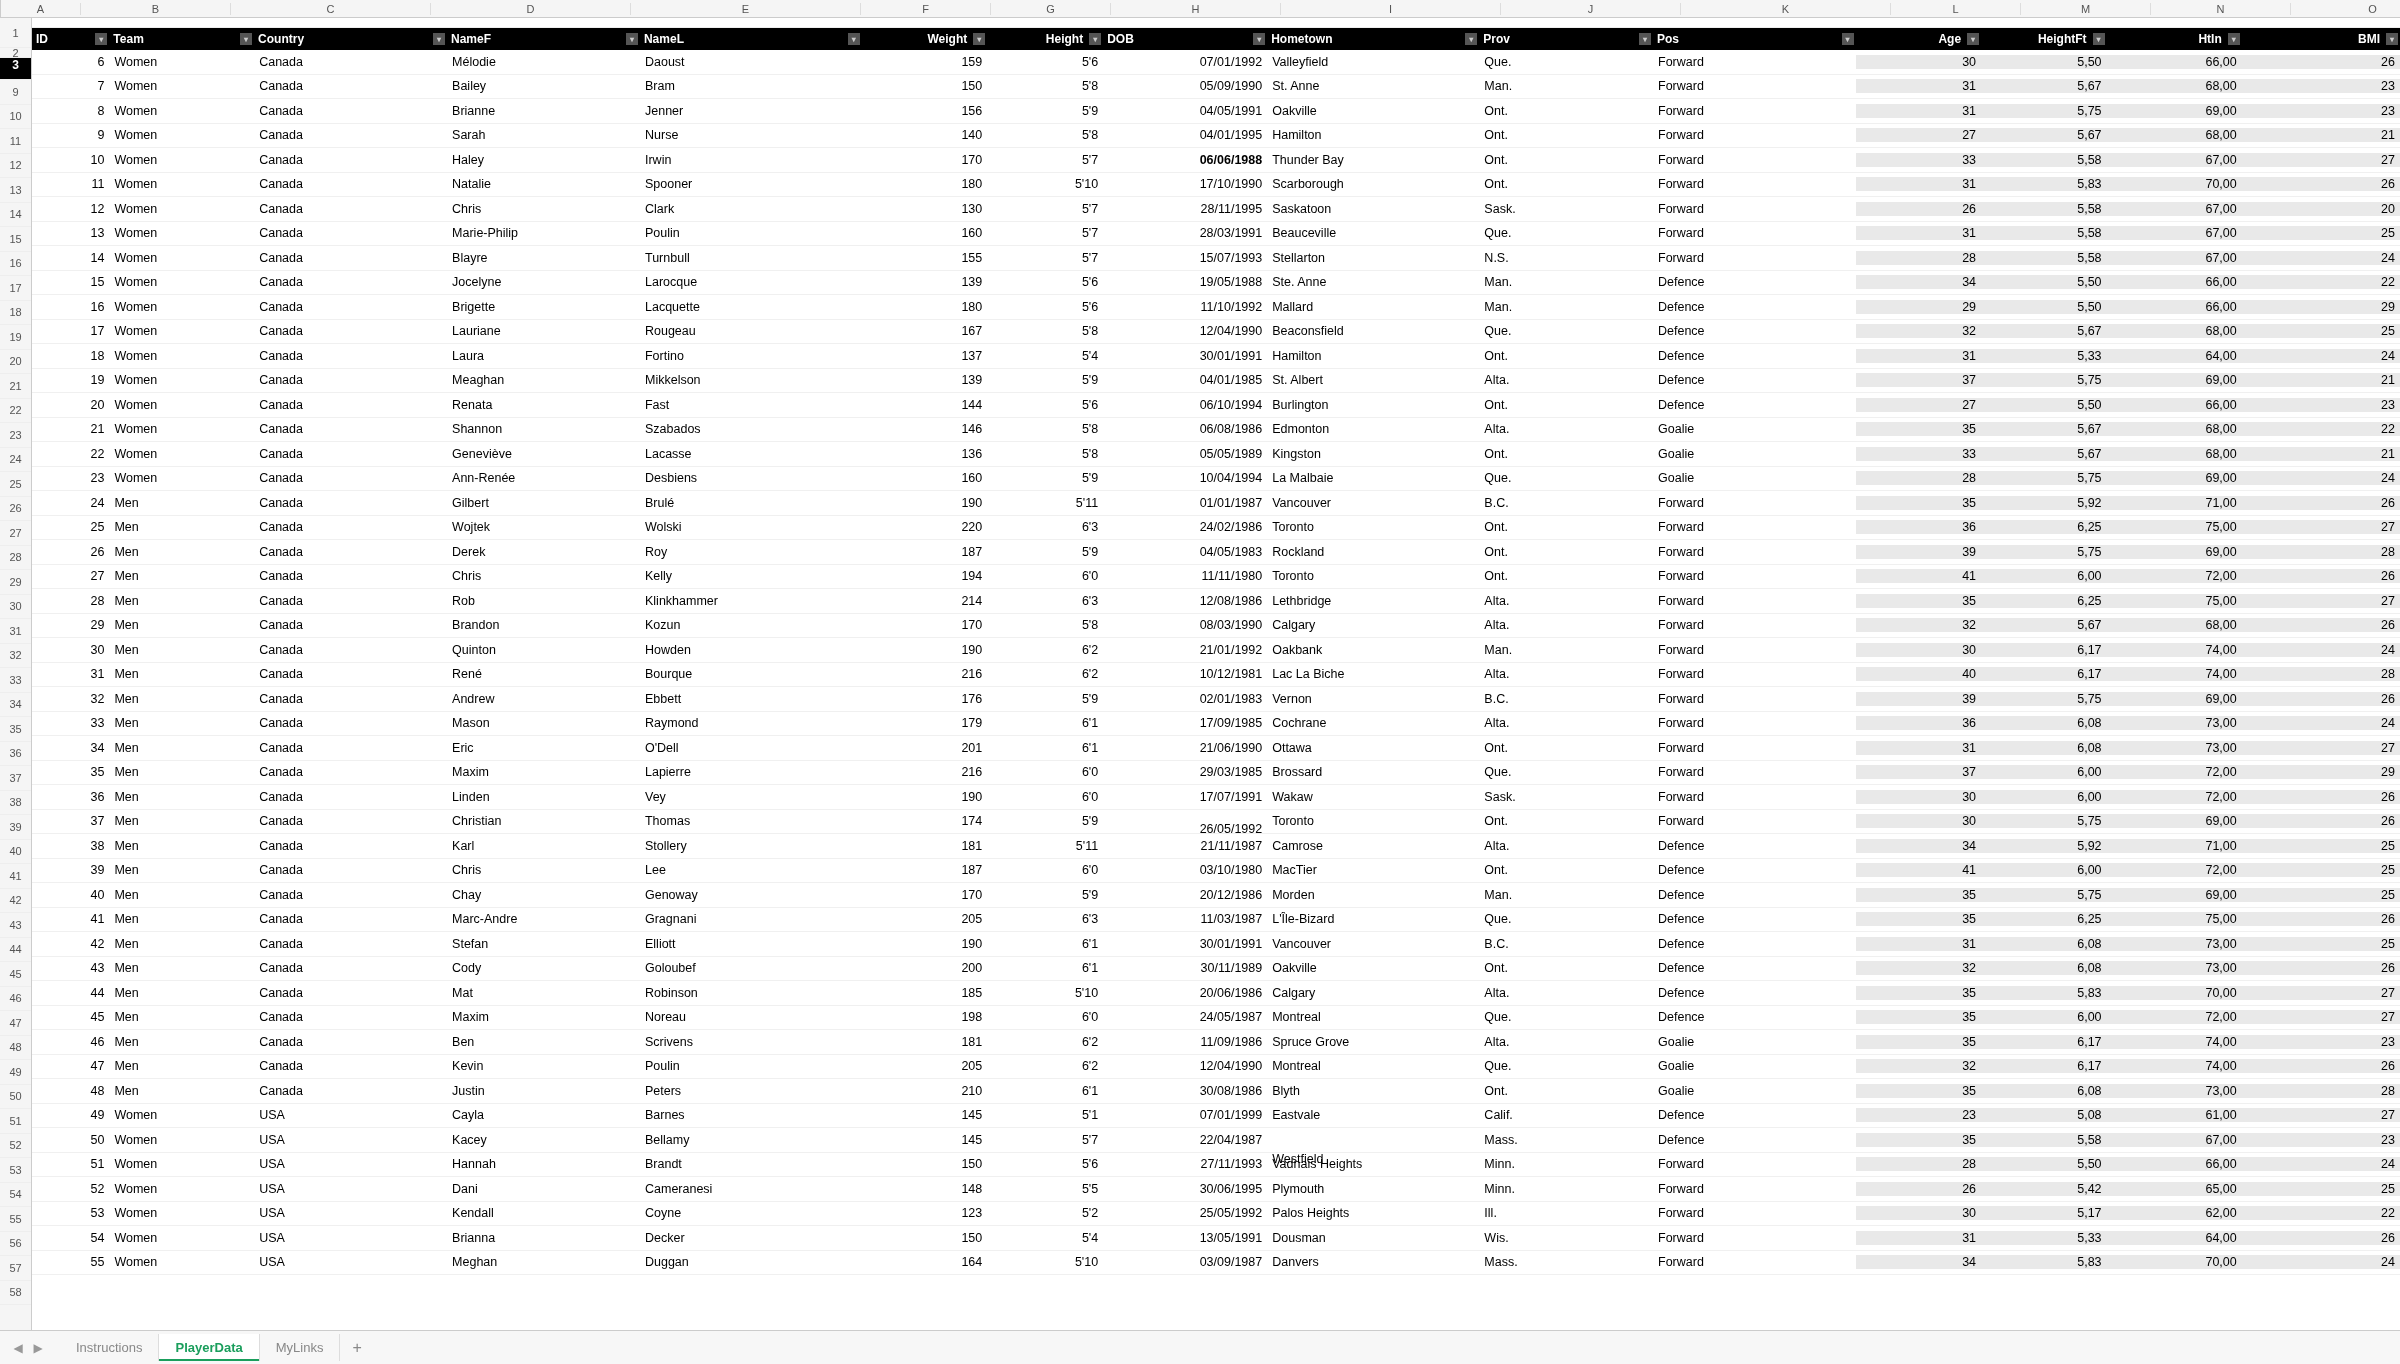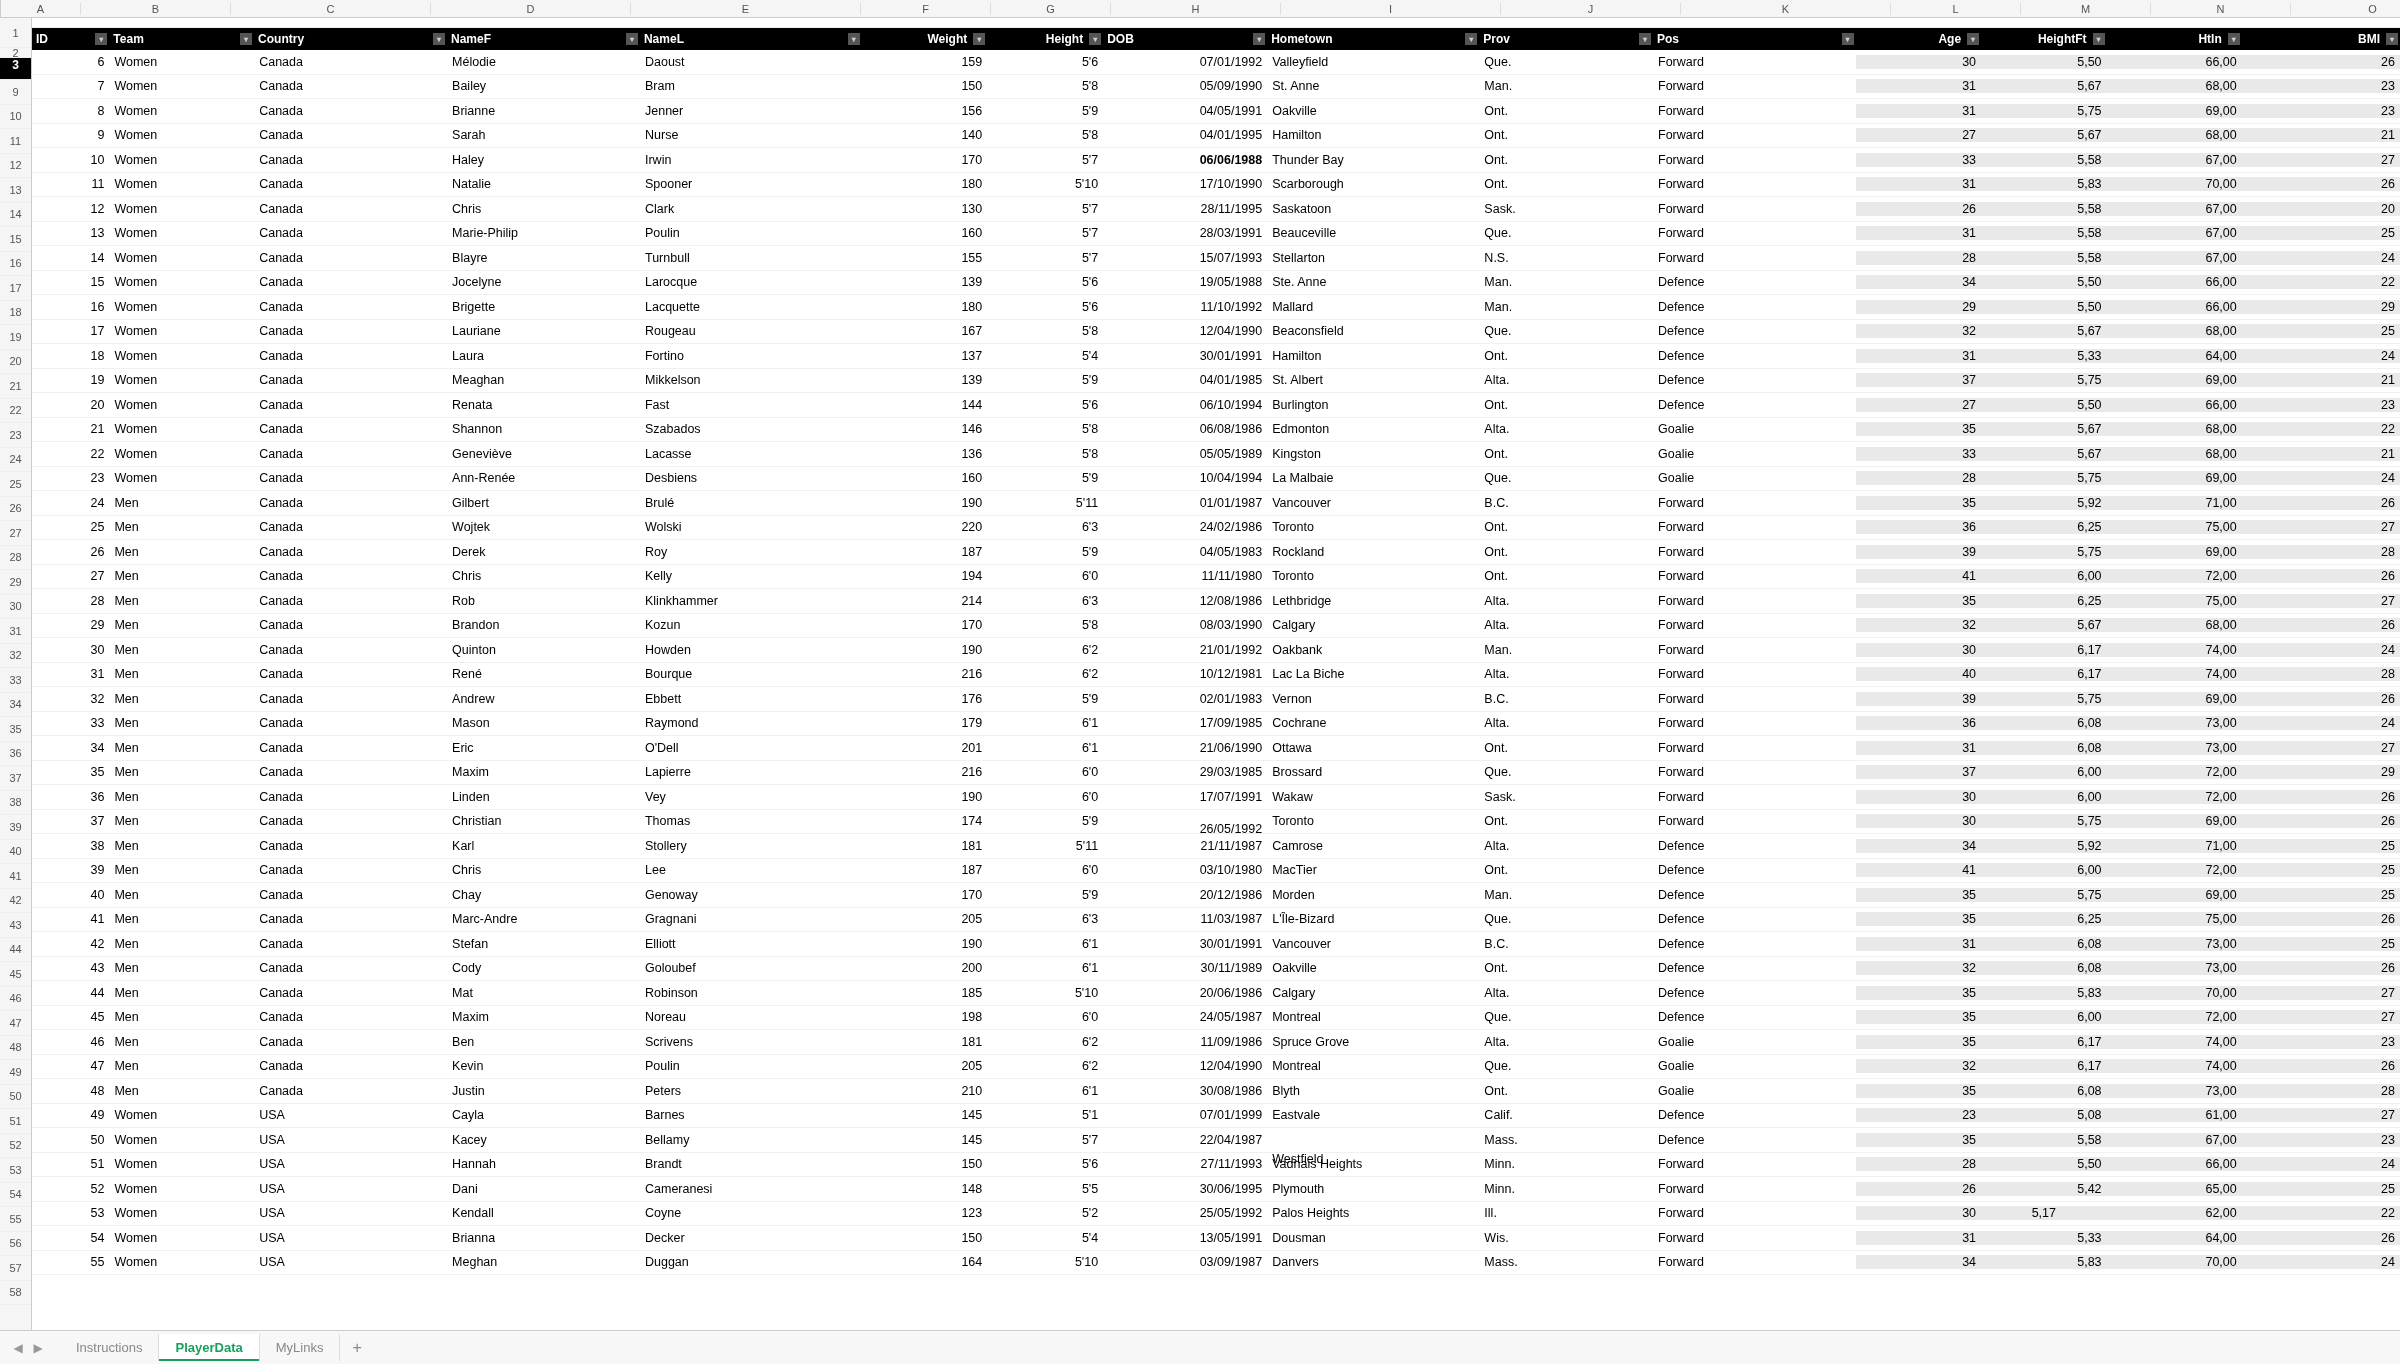--- a/index.html
+++ b/index.html
@@ -993,21 +993,21 @@
             <div class="dcell" style="width: 200px;">USA</div>
             <div class="dcell" style="width: 200px;">Kendall</div>
             <div class="dcell" style="width: 230px;">Coyne</div>
             <div class="dcell right" style="width: 130px;">123</div>
             <div class="dcell right" style="width: 120px;">5'2</div>
             <div class="dcell right" style="width: 170px;">25/05/1992</div>
             <div class="dcell" style="width: 220px;">Palos Heights</div>
             <div class="dcell" style="width: 180px;">Ill.</div>
             <div class="dcell" style="width: 210px;">Forward</div>
             <div class="dcell calc right" style="width: 130px;">30</div>
-            <div class="dcell calc right" style="width: 130px; text-align: center;">5,17</div>
+            <div class="dcell calc right" style="width: 130px;">5,17</div>
             <div class="dcell calc right" style="width: 140px;">62,00</div>
             <div class="dcell calc right" style="width: 164px;">22</div>
           </div>
           <div class="drow">
             <div class="dcell right" style="width: 80px;">54</div>
             <div class="dcell" style="width: 150px;">Women</div>
             <div class="dcell" style="width: 200px;">USA</div>
             <div class="dcell" style="width: 200px;">Brianna</div>
             <div class="dcell" style="width: 230px;">Decker</div>
             <div class="dcell right" style="width: 130px;">150</div>

